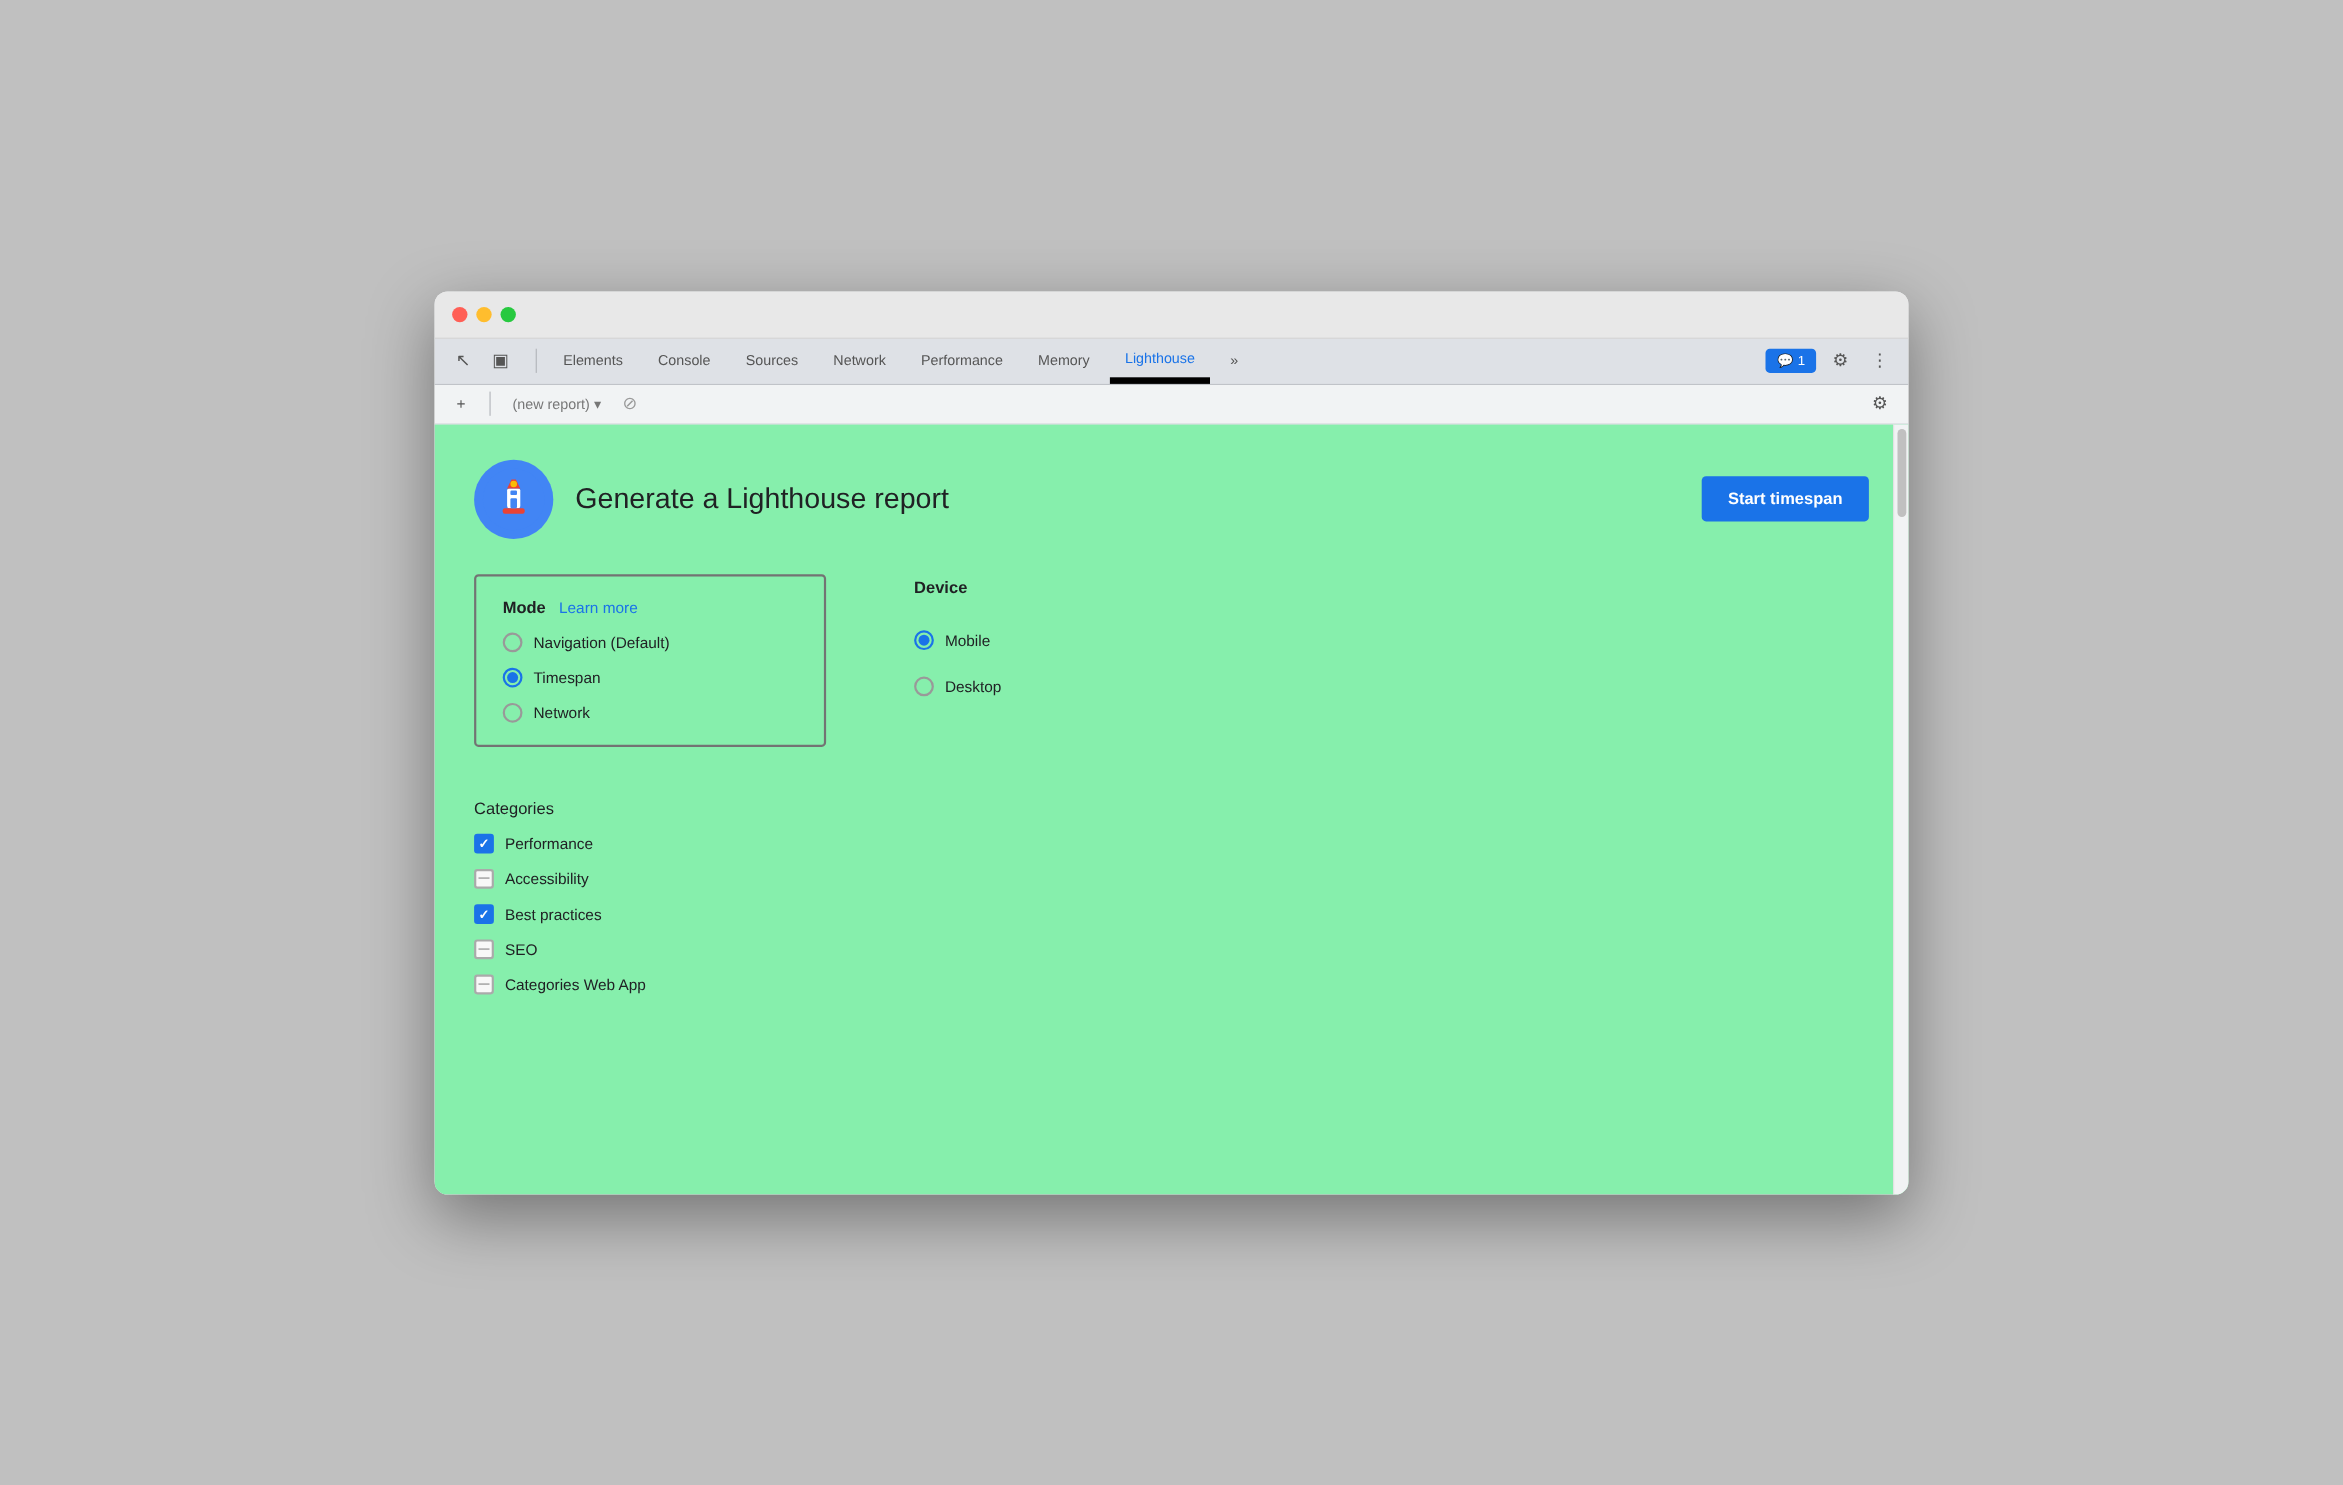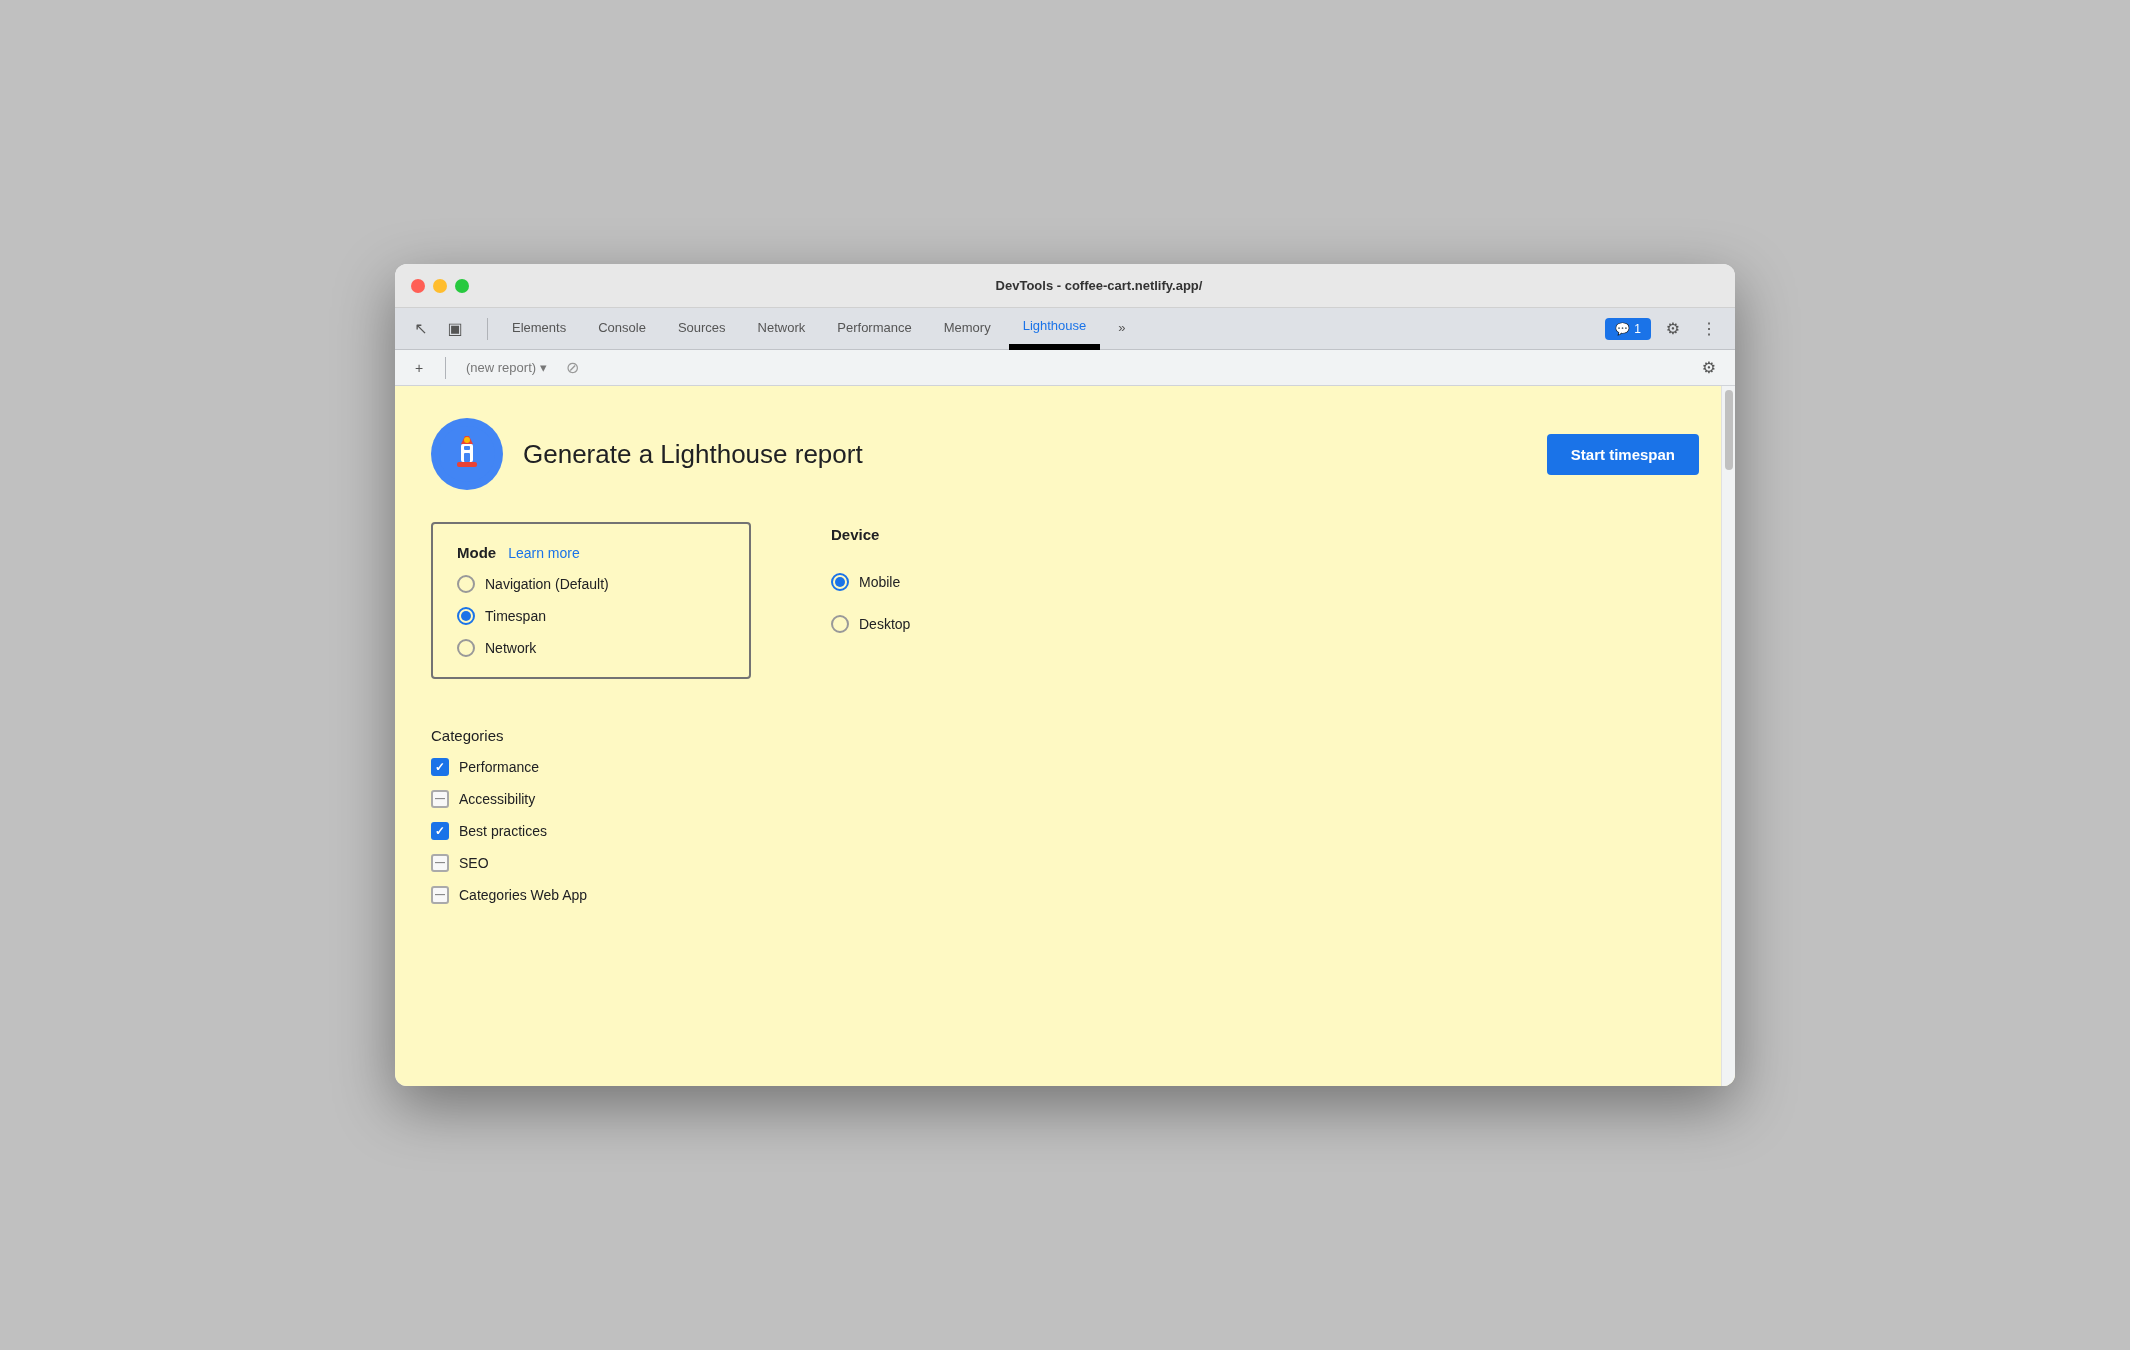--- a/index.html
+++ b/index.html
@@ -184,21 +184,21 @@
       align-items: center;
       justify-content: center;
     }
 
     .sub-toolbar-right {
       margin-left: auto;
     }
 
     
     .main-content {
-      background: #fef9c3;
+      background: #86efac;
       margin: 0;
       padding: 32px 36px;
       min-height: 700px;
       display: flex;
       flex-direction: column;
       position: relative;
     }
 
     
     .lh-header {
@@ -435,21 +435,20 @@
 <body>
 
 <div class="window">
 
   <div class="title-bar">
     <div class="traffic-lights">
       <div class="traffic-light red"></div>
       <div class="traffic-light yellow"></div>
       <div class="traffic-light green"></div>
     </div>
-    <div class="title-text">DevTools - coffee-cart.netlify.app/</div>
   </div>
 
   <div class="tab-bar">
     <div class="toolbar-icons">
       <div class="toolbar-icon-btn">↖</div>
       <div class="toolbar-icon-btn">▣</div>
     </div>
     <div class="divider-v"></div>
 
     <div class="tab-item">

